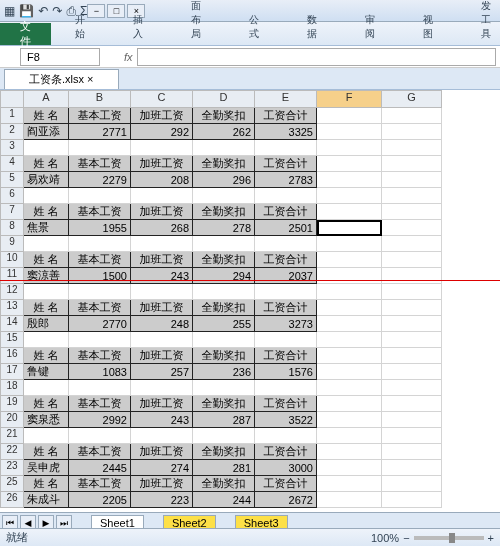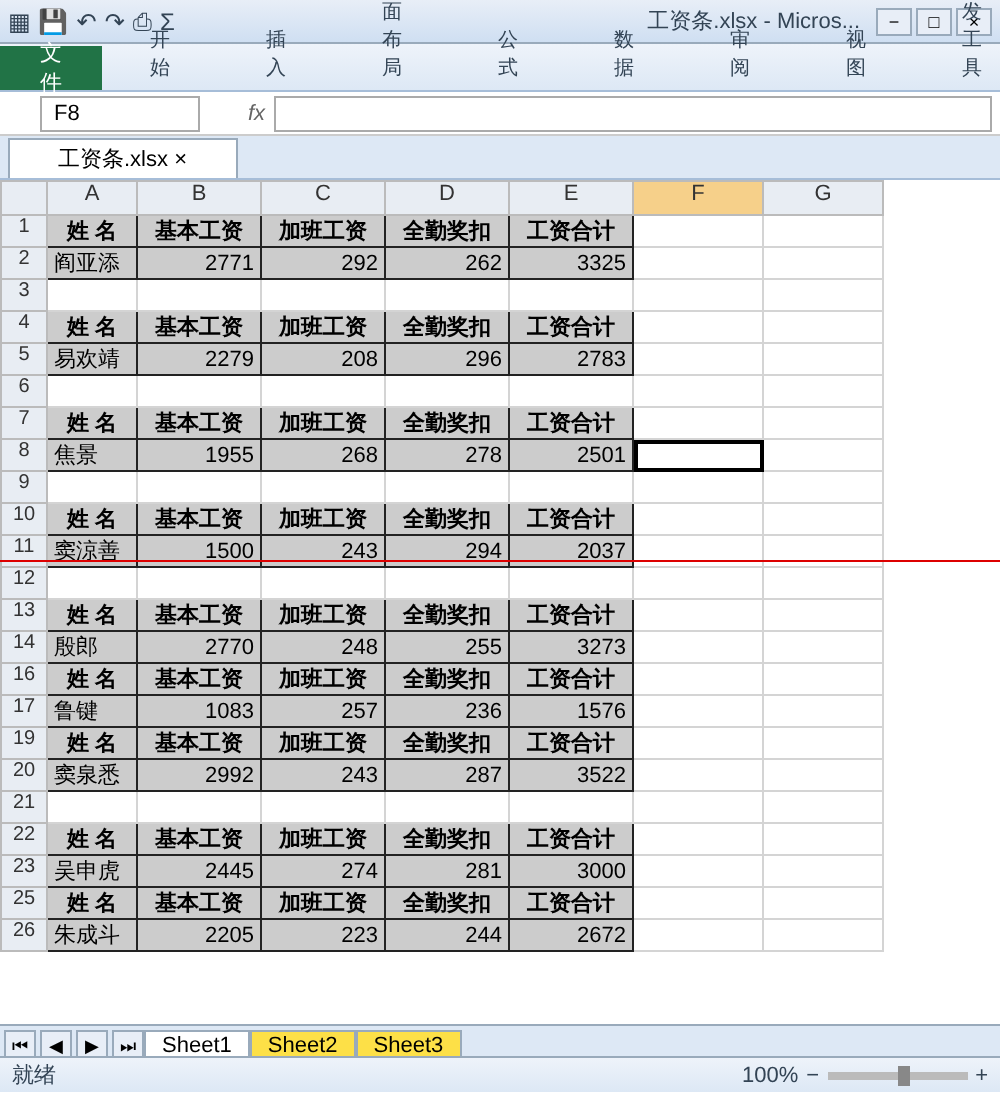--- a/index.html
+++ b/index.html
@@ -23,50 +23,47 @@
 .grid-wrap{position:relative;height:430px;overflow:hidden}
 .col-hdr{display:flex;position:sticky;top:0}
 .corner{width:24px;height:18px;background:#e8edf3;border:1px solid #bbb}
 .ch{height:18px;background:#e8edf3;border:1px solid #bbb;border-left:none;text-align:center;font-size:11px;color:#333}
 .w-a{width:45px}.w-b{width:62px}.w-c{width:62px}.w-d{width:62px}.w-e{width:62px}.w-f{width:65px}.w-g{width:60px}
 .ch-f{background:#f6d08a}
 .rows{}
 .row{display:flex;height:16px}
 .rh{width:24px;background:#e8edf3;border:1px solid #bbb;border-top:none;text-align:center;font-size:10px;color:#333}
 .cell{border:1px solid #222;border-top:none;border-left:none;padding:0 3px;font-size:11px;display:flex;align-items:center;overflow:hidden;white-space:nowrap}
-.hdr-cell{background:#ccc;justify-content:center;font-weight:bold}
+.hdr-cell{background:#ccc;justify-content:center;font-weight:normal}
 .data-cell{background:#ccc}
 .num{justify-content:flex-end}
 .empty-cell{border:1px solid #d4d4d4;border-top:none;border-left:none;background:#fff}
 .sel{border:2px solid #000!important;background:#fff!important}
 .redline{position:absolute;left:0;right:0;height:1px;background:#d00}
 .sheet-bar{position:absolute;bottom:18px;left:0;right:0;height:20px;background:#dde8f5;display:flex;align-items:center;border-top:1px solid #9ab}
 .nav-btn{width:16px;height:16px;border:1px solid #9ab;background:#e8eef7;margin-left:2px;font-size:9px;text-align:center;line-height:14px}
-.sheet-tab{background:#fff;border:1px solid #9ab;padding:1px 8px;font-size:11px;margin-left:0}
+.sheet-tab{background:#fff;border:1px solid #9ab;padding:1px 8px;font-size:11px;margin-left:19px}
 .sheet-tab.inactive{background:#fde047}
 .status{position:absolute;bottom:4px;left:0;right:0;height:18px;background:linear-gradient(#eef3fa,#dde8f5);display:flex;align-items:center;padding:0 6px;border-top:1px solid #9ab;font-size:11px;color:#345}
 .watermark{position:absolute;right:6px;bottom:22px;font-size:11px;color:#888}
 .zoom{margin-left:auto;display:flex;align-items:center;gap:4px}
 .slider{width:70px;height:4px;background:#bbb;position:relative}
 .slider::after{content:"";position:absolute;left:50%;top:-3px;width:6px;height:10px;background:#888}
 </style>
 </head>
 <body>
 
 <div class="titlebar">
   <div class="qat">
     <span>▦</span>
     <span>💾</span>
     <span>↶</span>
     <span>↷</span>
     <span>⎙</span>
     <span>Σ</span>
-  </div>
-  <div class="title-text">
-    <span>工资条.xlsx</span> - <span>Micros...</span>
   </div>
   <div class="wbtns">
     <div>−</div>
     <div>□</div>
     <div>×</div>
   </div>
 </div>
 
 <div class="ribbon">
   <div class="file-tab">文件</div>
@@ -240,36 +237,56 @@
         <div class="rh">14</div>
         <div class="cell data-cell w-a">殷郎</div>
         <div class="cell data-cell w-b num">2770</div>
         <div class="cell data-cell w-c num">248</div>
         <div class="cell data-cell w-d num">255</div>
         <div class="cell data-cell w-e num">3273</div>
         <div class="empty-cell w-f"></div>
         <div class="empty-cell w-g"></div>
       </div>
       <div class="row">
+        <div class="rh">15</div>
+        <div class="empty-cell w-a"></div>
+        <div class="empty-cell w-b"></div>
+        <div class="empty-cell w-c"></div>
+        <div class="empty-cell w-d"></div>
+        <div class="empty-cell w-e"></div>
+        <div class="empty-cell w-f"></div>
+        <div class="empty-cell w-g"></div>
+      </div>
+      <div class="row">
         <div class="rh">16</div>
         <div class="cell hdr-cell w-a">姓 名</div>
         <div class="cell hdr-cell w-b">基本工资</div>
         <div class="cell hdr-cell w-c">加班工资</div>
         <div class="cell hdr-cell w-d">全勤奖扣</div>
         <div class="cell hdr-cell w-e">工资合计</div>
         <div class="empty-cell w-f"></div>
         <div class="empty-cell w-g"></div>
       </div>
       <div class="row">
         <div class="rh">17</div>
         <div class="cell data-cell w-a">鲁键</div>
         <div class="cell data-cell w-b num">1083</div>
         <div class="cell data-cell w-c num">257</div>
         <div class="cell data-cell w-d num">236</div>
         <div class="cell data-cell w-e num">1576</div>
+        <div class="empty-cell w-f"></div>
+        <div class="empty-cell w-g"></div>
+      </div>
+      <div class="row">
+        <div class="rh">18</div>
+        <div class="empty-cell w-a"></div>
+        <div class="empty-cell w-b"></div>
+        <div class="empty-cell w-c"></div>
+        <div class="empty-cell w-d"></div>
+        <div class="empty-cell w-e"></div>
         <div class="empty-cell w-f"></div>
         <div class="empty-cell w-g"></div>
       </div>
       <div class="row">
         <div class="rh">19</div>
         <div class="cell hdr-cell w-a">姓 名</div>
         <div class="cell hdr-cell w-b">基本工资</div>
         <div class="cell hdr-cell w-c">加班工资</div>
         <div class="cell hdr-cell w-d">全勤奖扣</div>
         <div class="cell hdr-cell w-e">工资合计</div>

